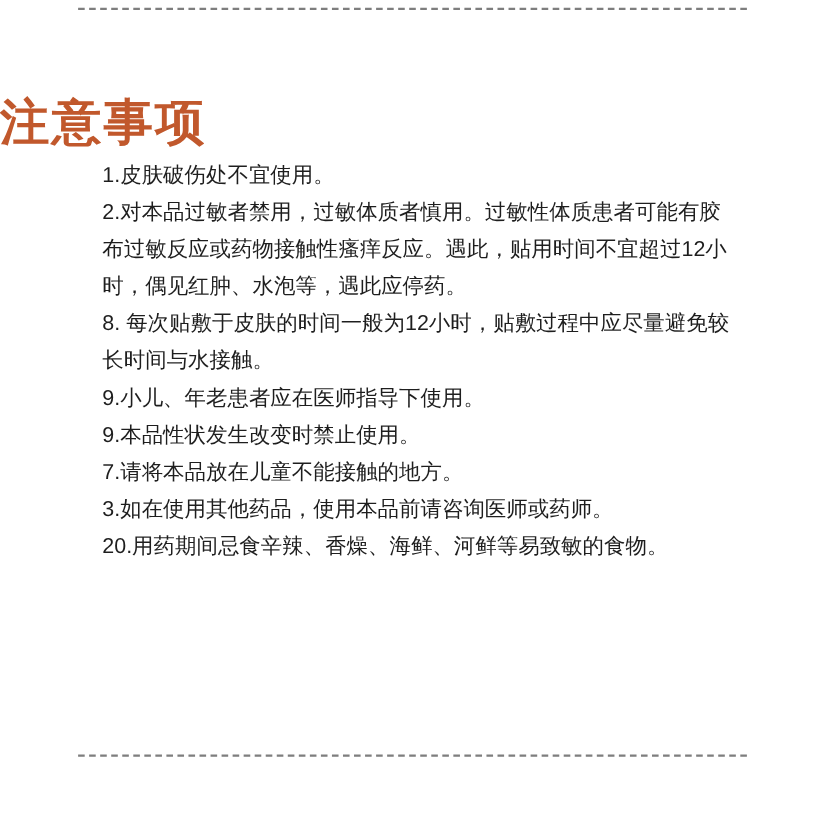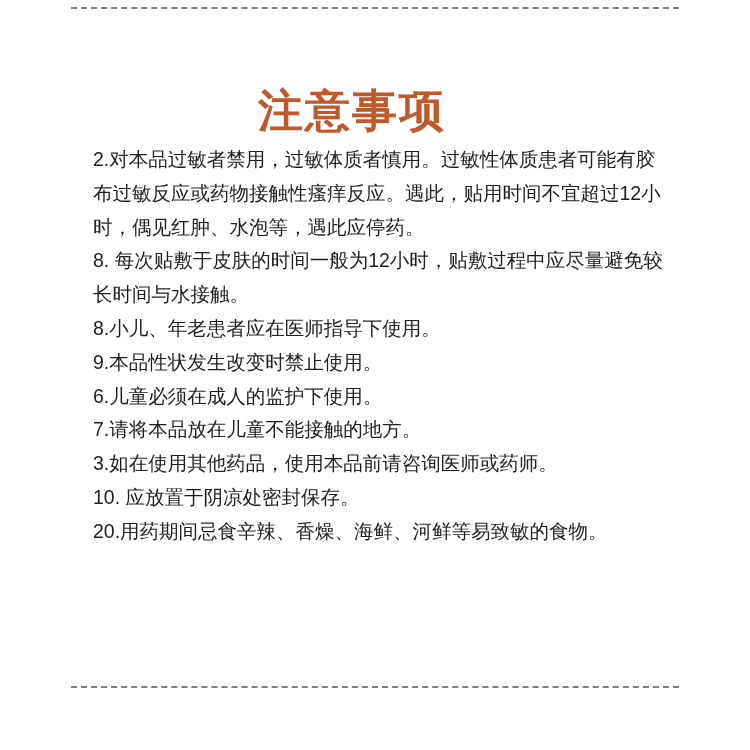--- a/index.html
+++ b/index.html
@@ -22,21 +22,20 @@
     height: 0;
     border-top: 2px dashed #7e7e7e;
   }
   .divider.top    { top: 7px; }
   .divider.bottom { top: 686px; }
   .page-title {
     position: absolute;
     top: 56px;
     left: 0;
     width: 704px;
-    text-align: center;
     font-size: 45px;
     font-weight: bold;
     letter-spacing: 2px;
     color: #c1582c; 
     line-height: 1.1;
   }
   .precautions {
     position: absolute;
     top: 143px;
     left: 93px;
@@ -55,26 +54,25 @@
 </head>
 <body>
 
 <div class="page">
 
   <div class="divider top"></div>
 
   <h1 class="page-title" style="color: rgb(193, 88, 44);">注意事项</h1>
 
   <div class="precautions">
+    <p>1.皮肤破伤处不宜使用。</p>
     <p>2.对本品过敏者禁用，过敏体质者慎用。过敏性体质患者可能有胶布过敏反应或药物接触性瘙痒反应。遇此，贴用时间不宜超过12小时，偶见红肿、水泡等，遇此应停药。</p>
     <p>8. 每次贴敷于皮肤的时间一般为12小时，贴敷过程中应尽量避免较长时间与水接触。</p>
-    <p>8.小儿、年老患者应在医师指导下使用。</p>
+    <p>9.小儿、年老患者应在医师指导下使用。</p>
     <p>9.本品性状发生改变时禁止使用。</p>
-    <p>6.儿童必须在成人的监护下使用。</p>
     <p>7.请将本品放在儿童不能接触的地方。</p>
     <p>3.如在使用其他药品，使用本品前请咨询医师或药师。</p>
-    <p>10. 应放置于阴凉处密封保存。</p>
     <p>20.用药期间忌食辛辣、香燥、海鲜、河鲜等易致敏的食物。</p>
   </div>
 
   <div class="divider bottom"></div>
 
 </div>
 
 </body></html>

